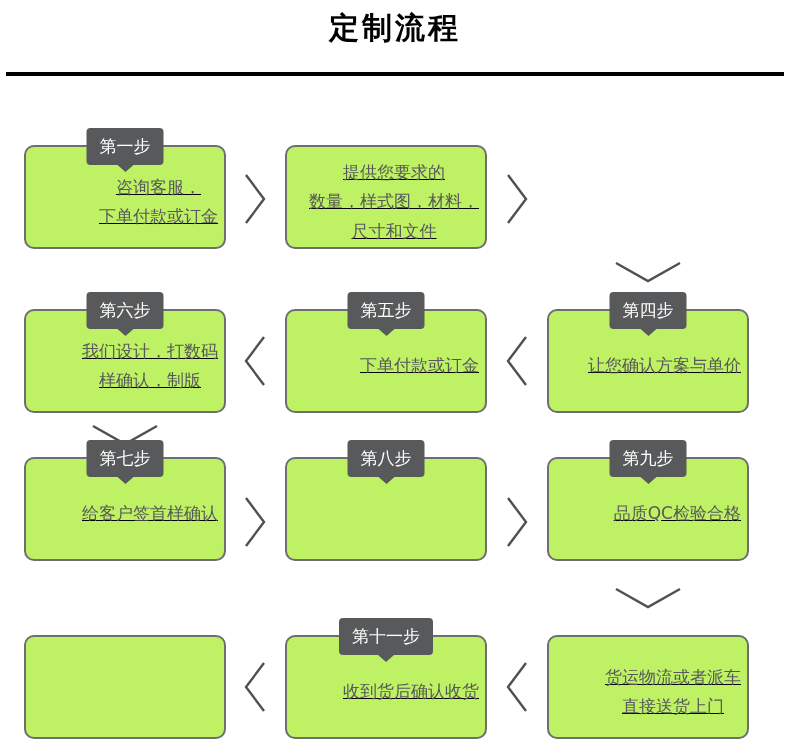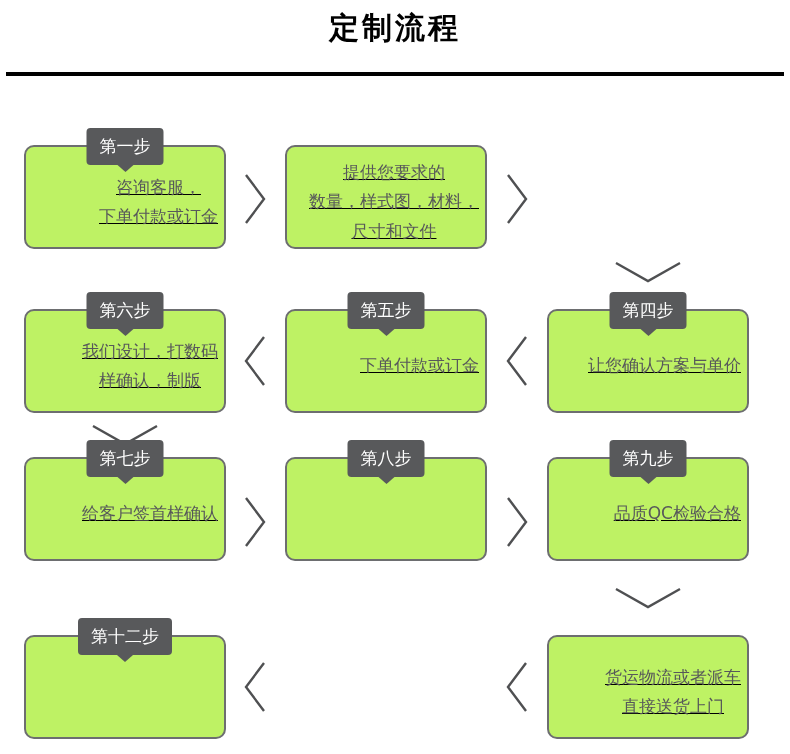--- a/index.html
+++ b/index.html
@@ -118,21 +118,24 @@
   </div>
   <div class="card c2 r3">
     <div class="tab">第八步</div>
   </div>
   <div class="card c3 r3">
     <div class="tab">第九步</div>
     <div class="card-text">品质QC检验合格</div>
   </div>
 
   <div class="card c1 r4">
-    <div class="tab">第十二步</div>
+  </div>
+  <div class="card c2 r4">
+    <div class="tab">第十一步</div>
+    <div class="card-text">收到货后确认收货</div>
   </div>
   <div class="card c3 r4">
     <div class="card-text">货运物流或者派车
 直接送货上门</div>
   </div>
 
   <div class="arrow" style="left:242px; top:171px;">
     <svg width="26" height="56" viewBox="0 0 26 56">
         <polyline points="4,4 22,28 4,52" fill="none" stroke="#4f5052" stroke-width="2.4"></polyline>
       </svg>

